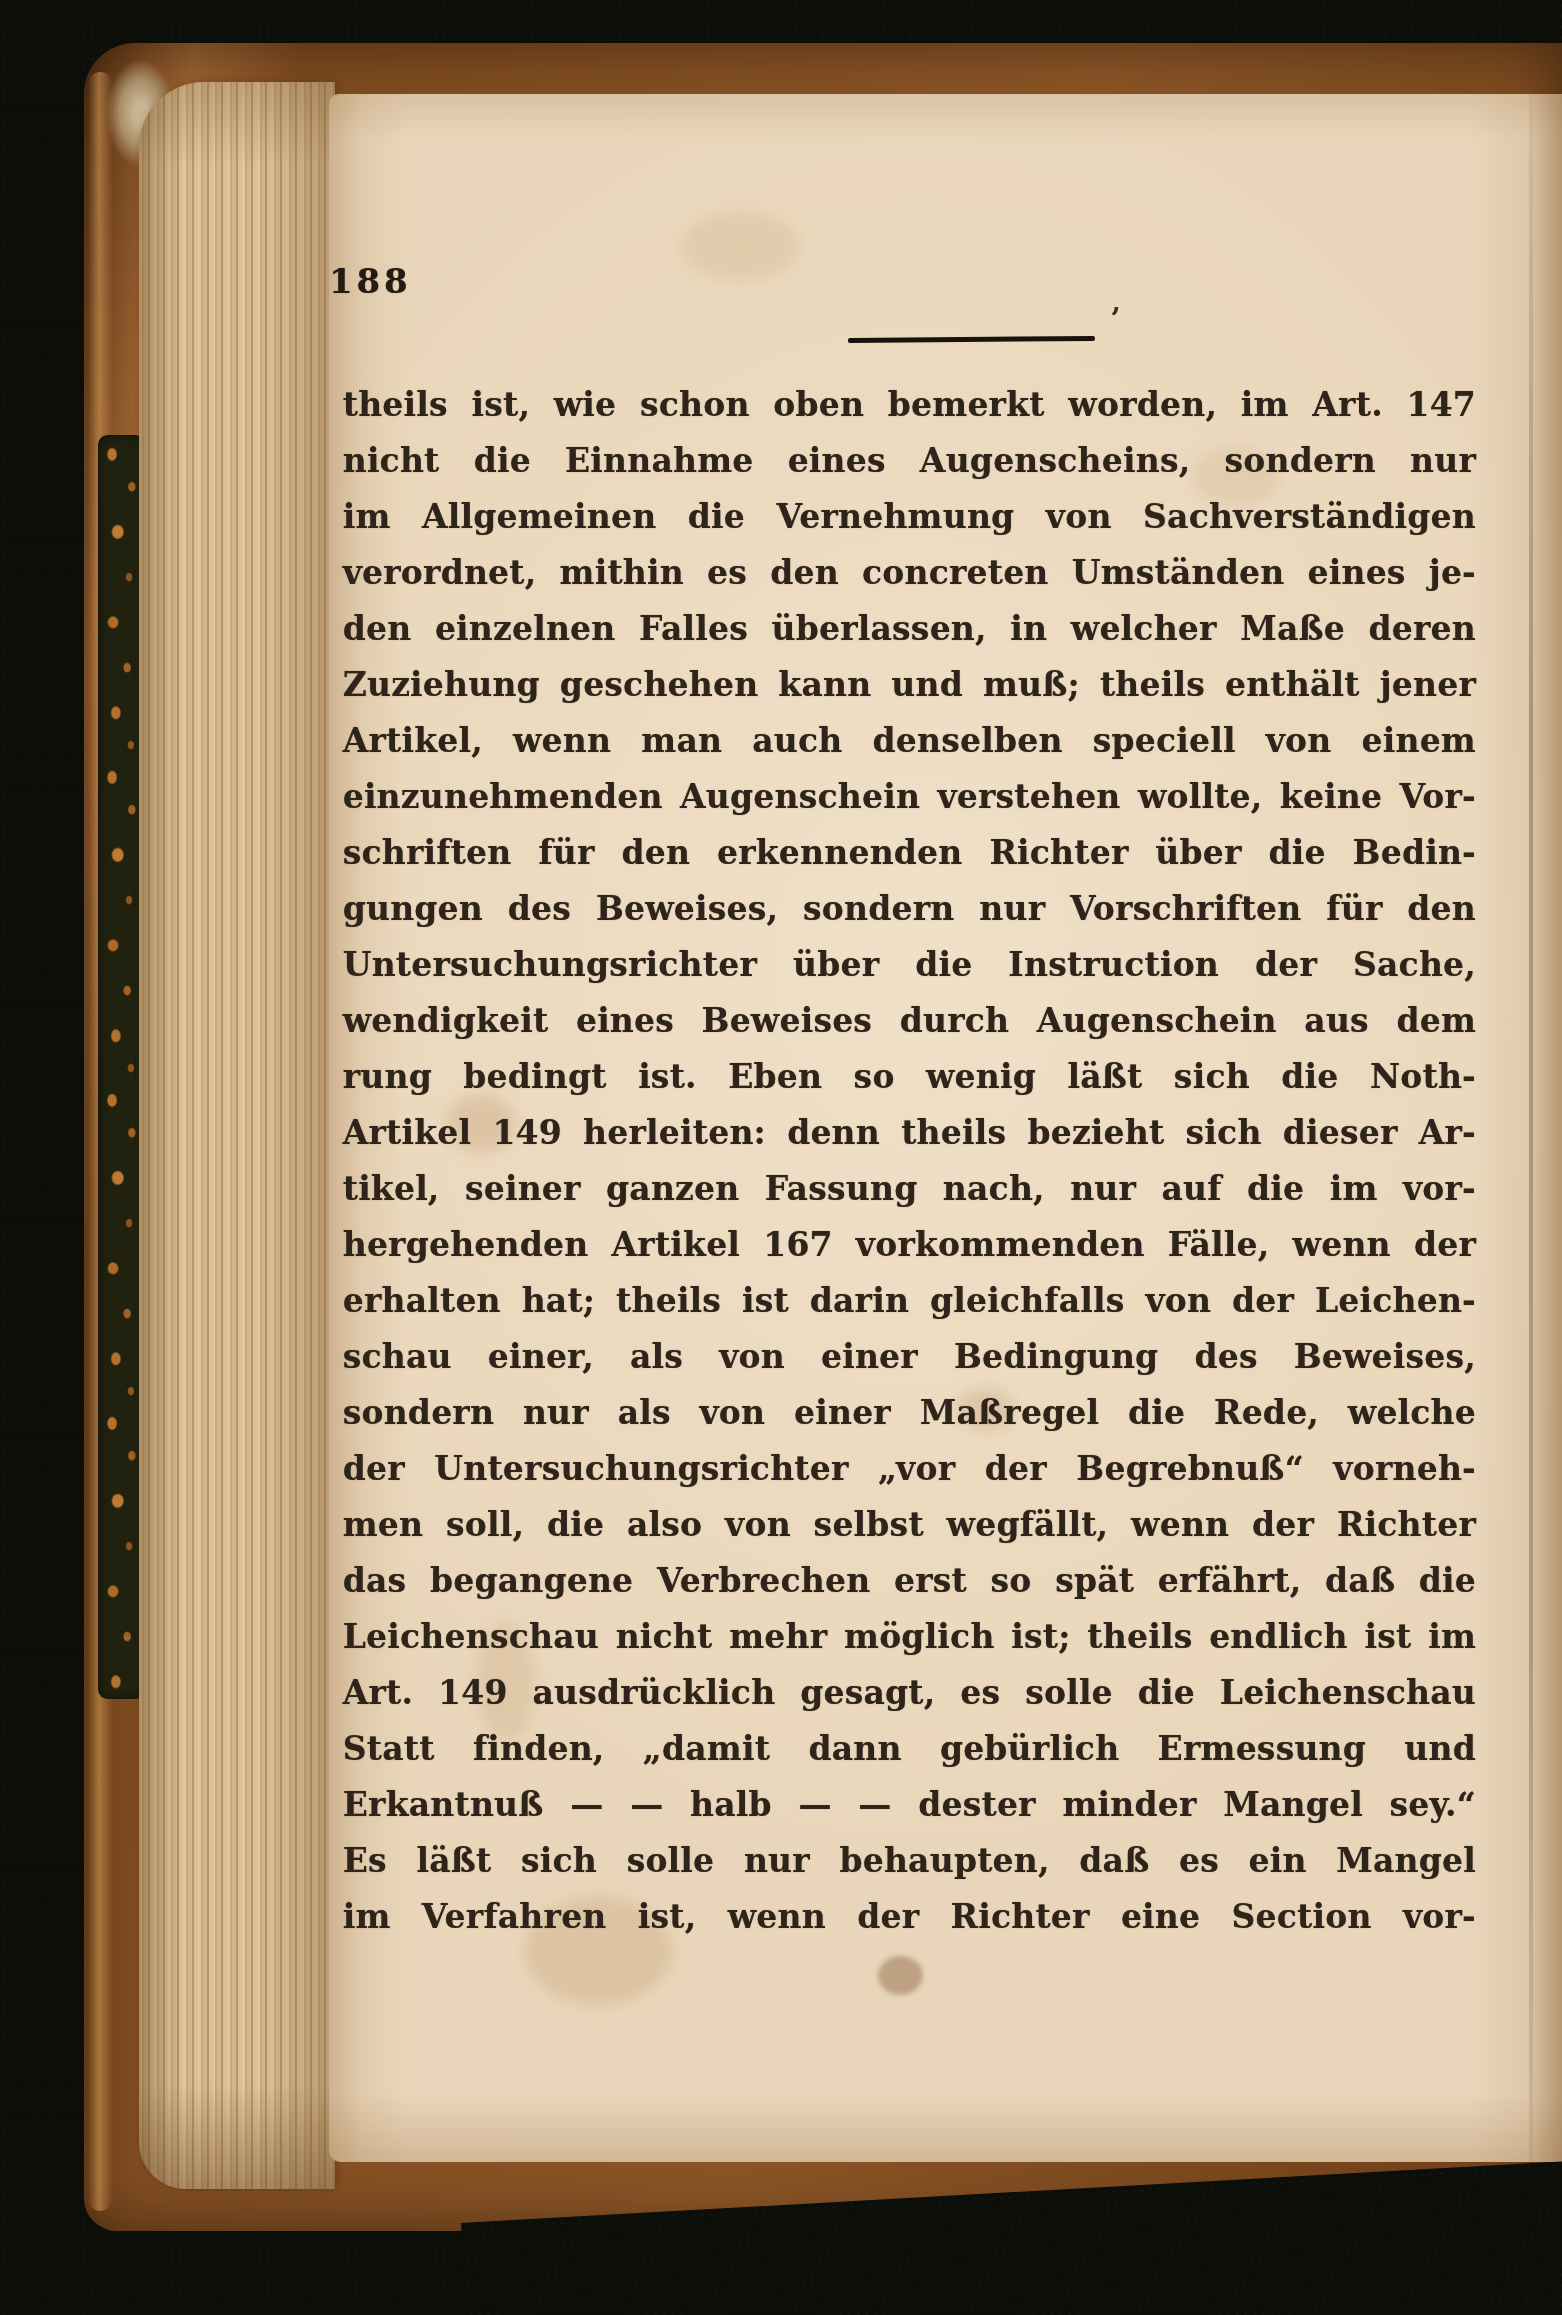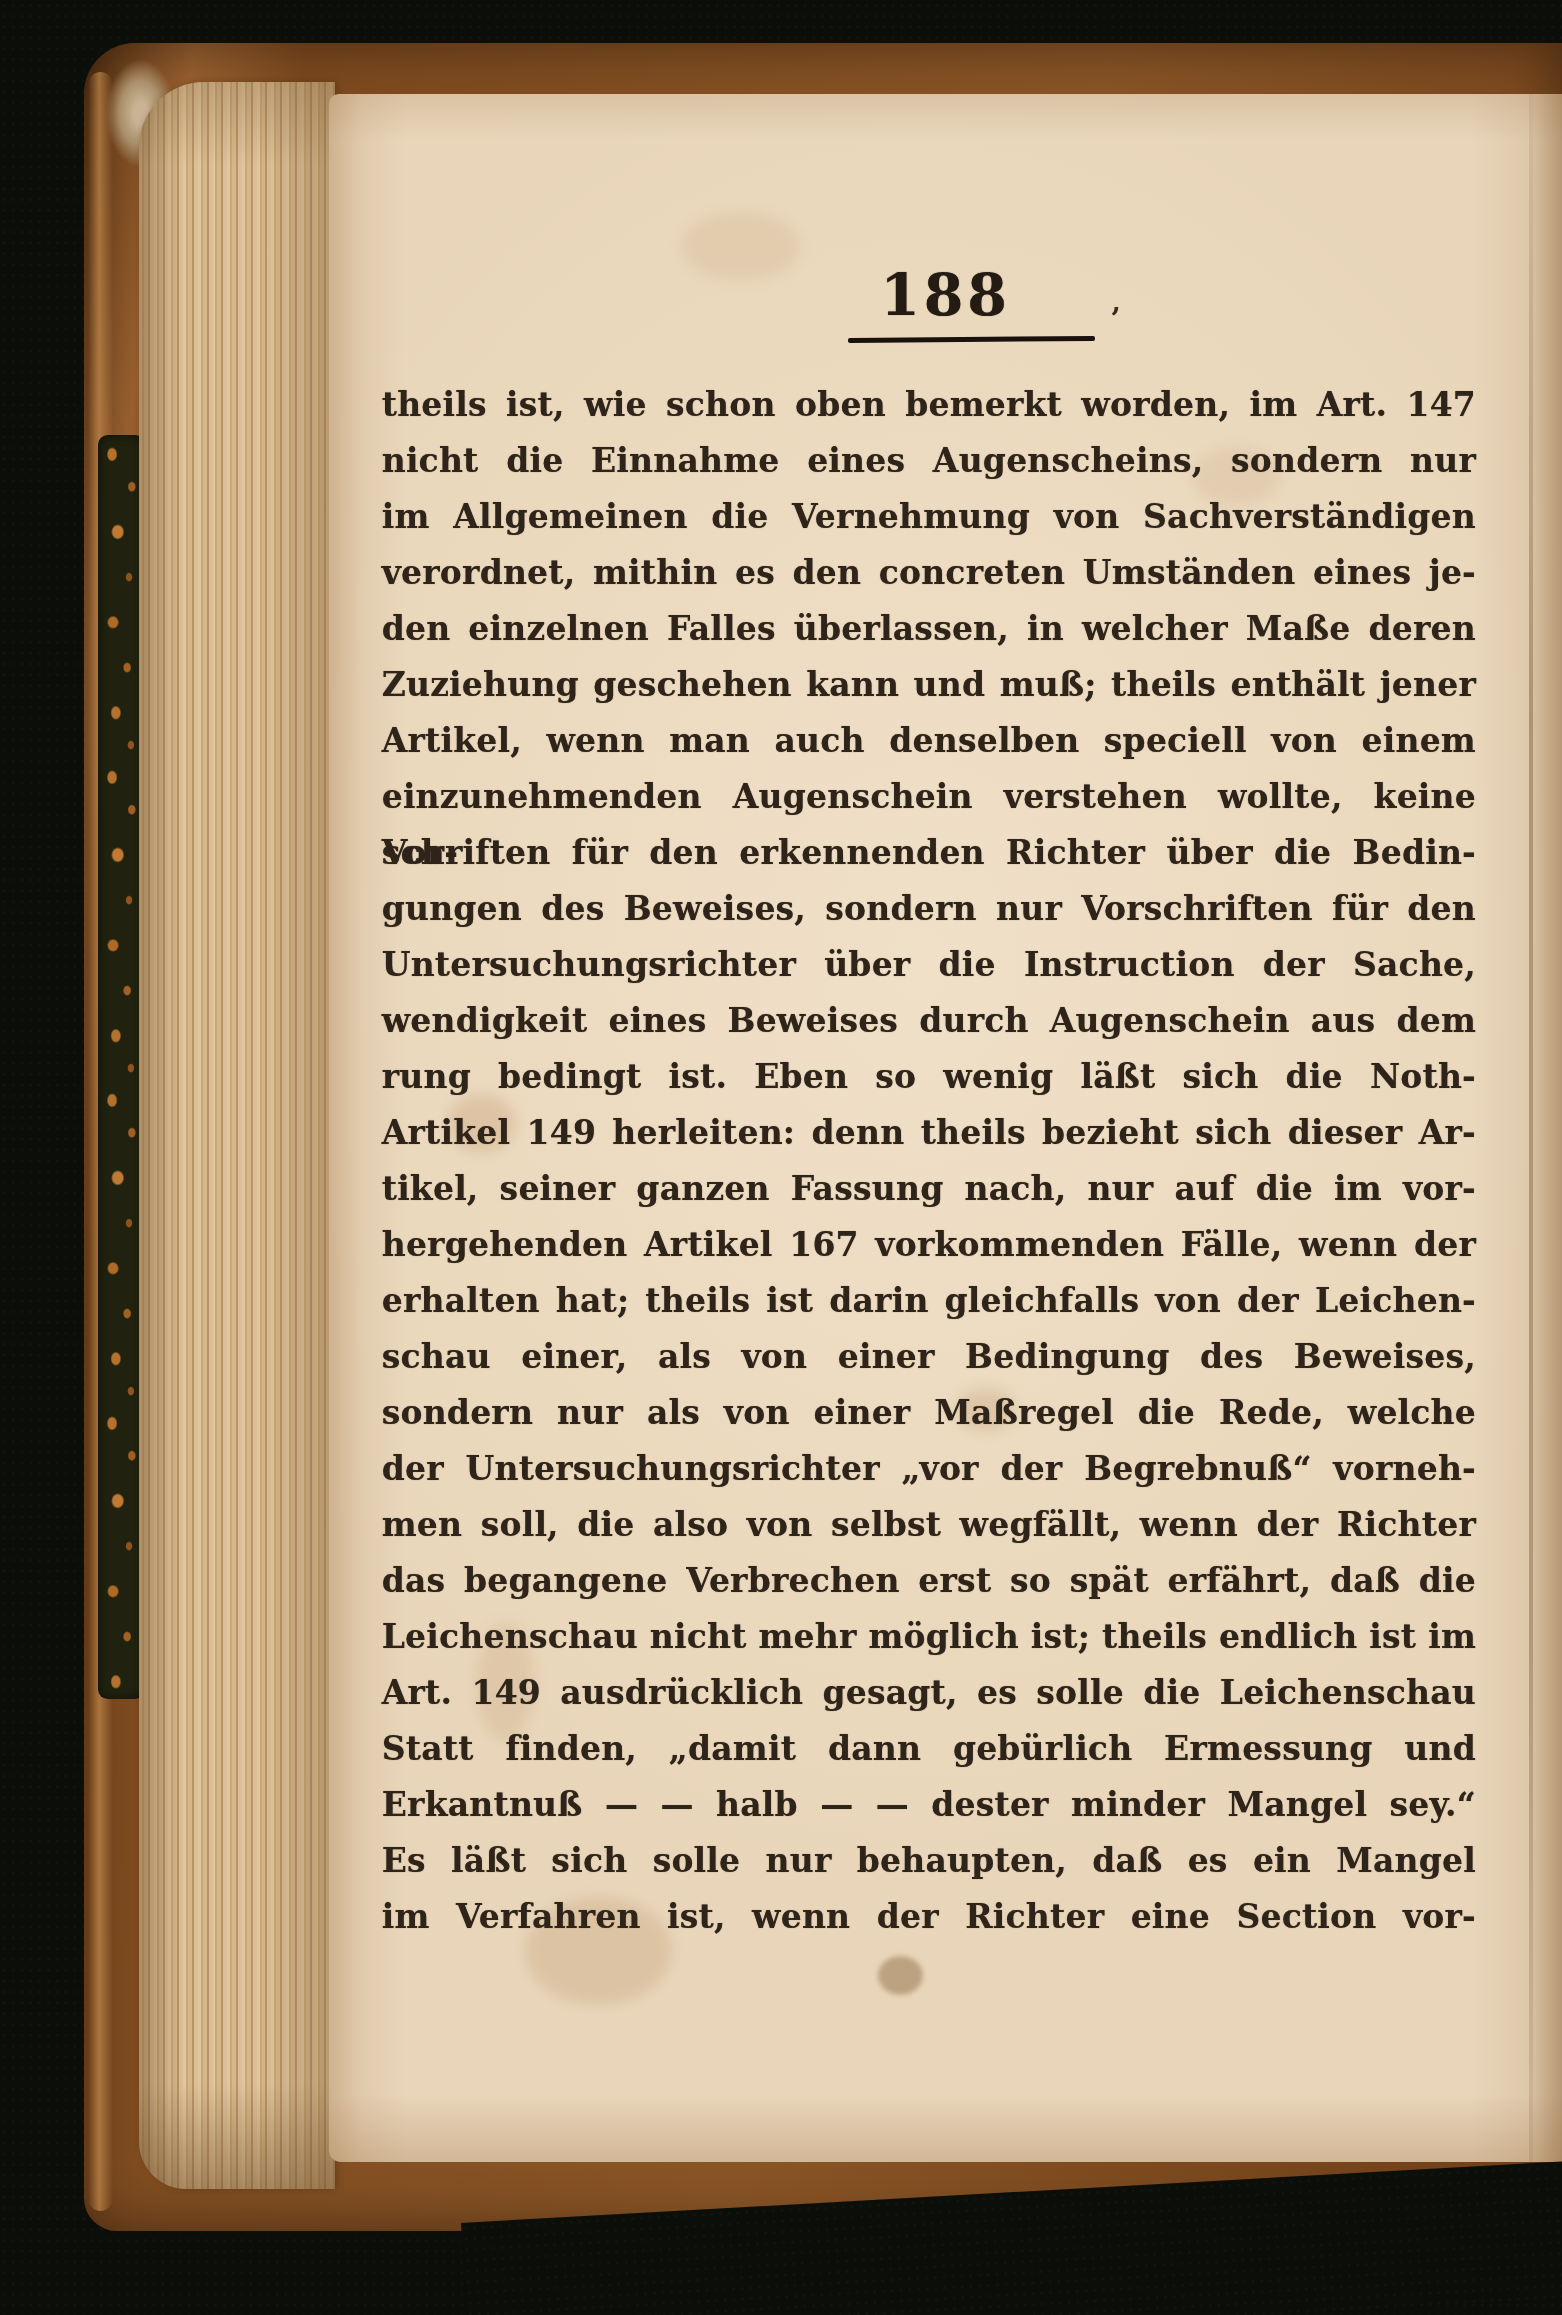--- a/index.html
+++ b/index.html
@@ -77,37 +77,36 @@
   .s1{left:196px;top:1803px;width:147px;height:108px;background:rgba(158,100,44,.16);}
   .s2{left:549px;top:1862px;width:45px;height:39px;background:rgba(110,66,26,.35);filter:blur(2.9px);}
   .s3{left:118px;top:1000px;width:69px;height:59px;background:rgba(158,100,44,.18);}
   .s4{left:353px;top:118px;width:118px;height:69px;background:rgba(158,100,44,.10);}
   .s5{left:863px;top:353px;width:88px;height:59px;background:rgba(158,100,44,.10);}
   .s6{left:627px;top:1294px;width:59px;height:43px;background:rgba(150,92,40,.16);}
   .s7{left:147px;top:1529px;width:59px;height:118px;background:rgba(158,100,44,.12);}
   
   .page-number{
     position:absolute;top:167px;left:0;width:100%;
-    text-align:center;font-size:57px;font-weight:bold;color:#241b12;
+    font-size:34px;font-weight:bold;color:#241b12;
     letter-spacing:3.9px;text-shadow:0 0 1px rgba(36,27,18,.7);
   }
   .page-rule{
     position:absolute;top:243px;left:calc(50% - 98px);width:247px;height:4.9px;
     background:#19120c;transform:skewY(-0.5deg);border-radius:2px;
   }
   .ink-speck{
     position:absolute;top:208px;left:calc(50% + 165px);
     font-size:29px;font-weight:bold;color:#3a2c1c;
   }
   .text-block{
     position:absolute;left:13.7px;right:86px;top:283px;
     font-size:33px;font-weight:bold;color:#2e241a;
     text-shadow:0 0 1px rgba(46,36,26,.55);
     letter-spacing:0.2px;
-    margin-left:39px;
   }
   .line{
     height:56px;line-height:56px;overflow:visible;
     text-align:justify;text-align-last:justify;
   }
   
   .wedge{
     position:absolute;left:461px;top:2223px;width:1274px;height:137px;
     background:#0c0e0a;transform:rotate(-3.2deg);transform-origin:0 0;
     background-image:radial-gradient(rgba(110,120,95,.07) 1px, transparent 1.4px);

